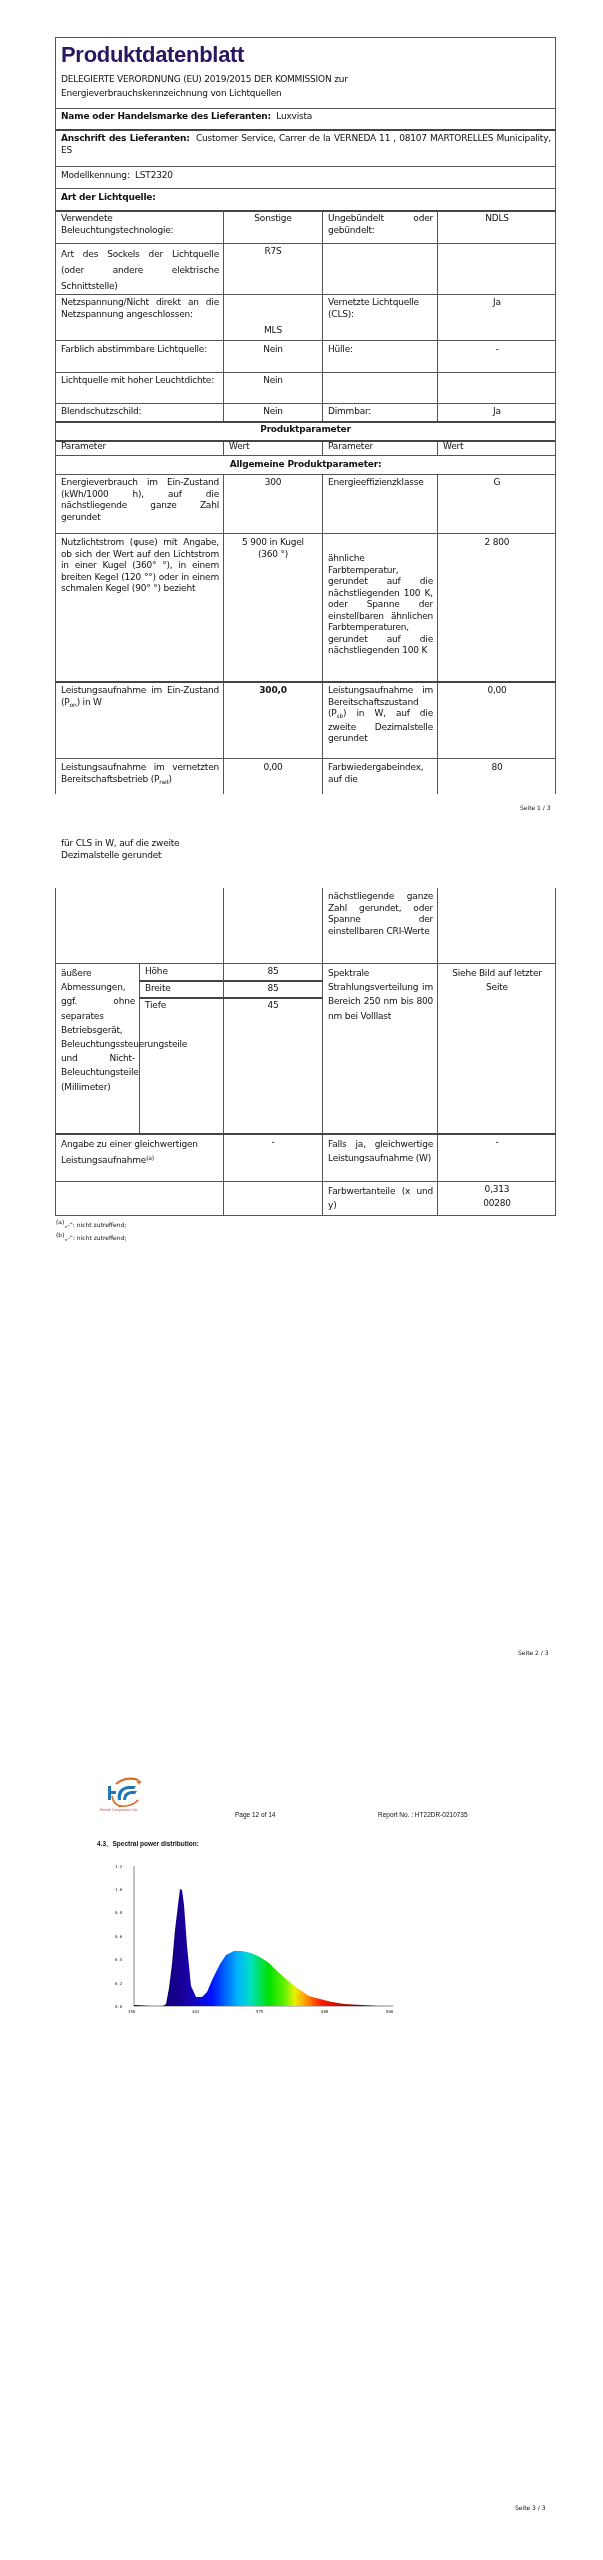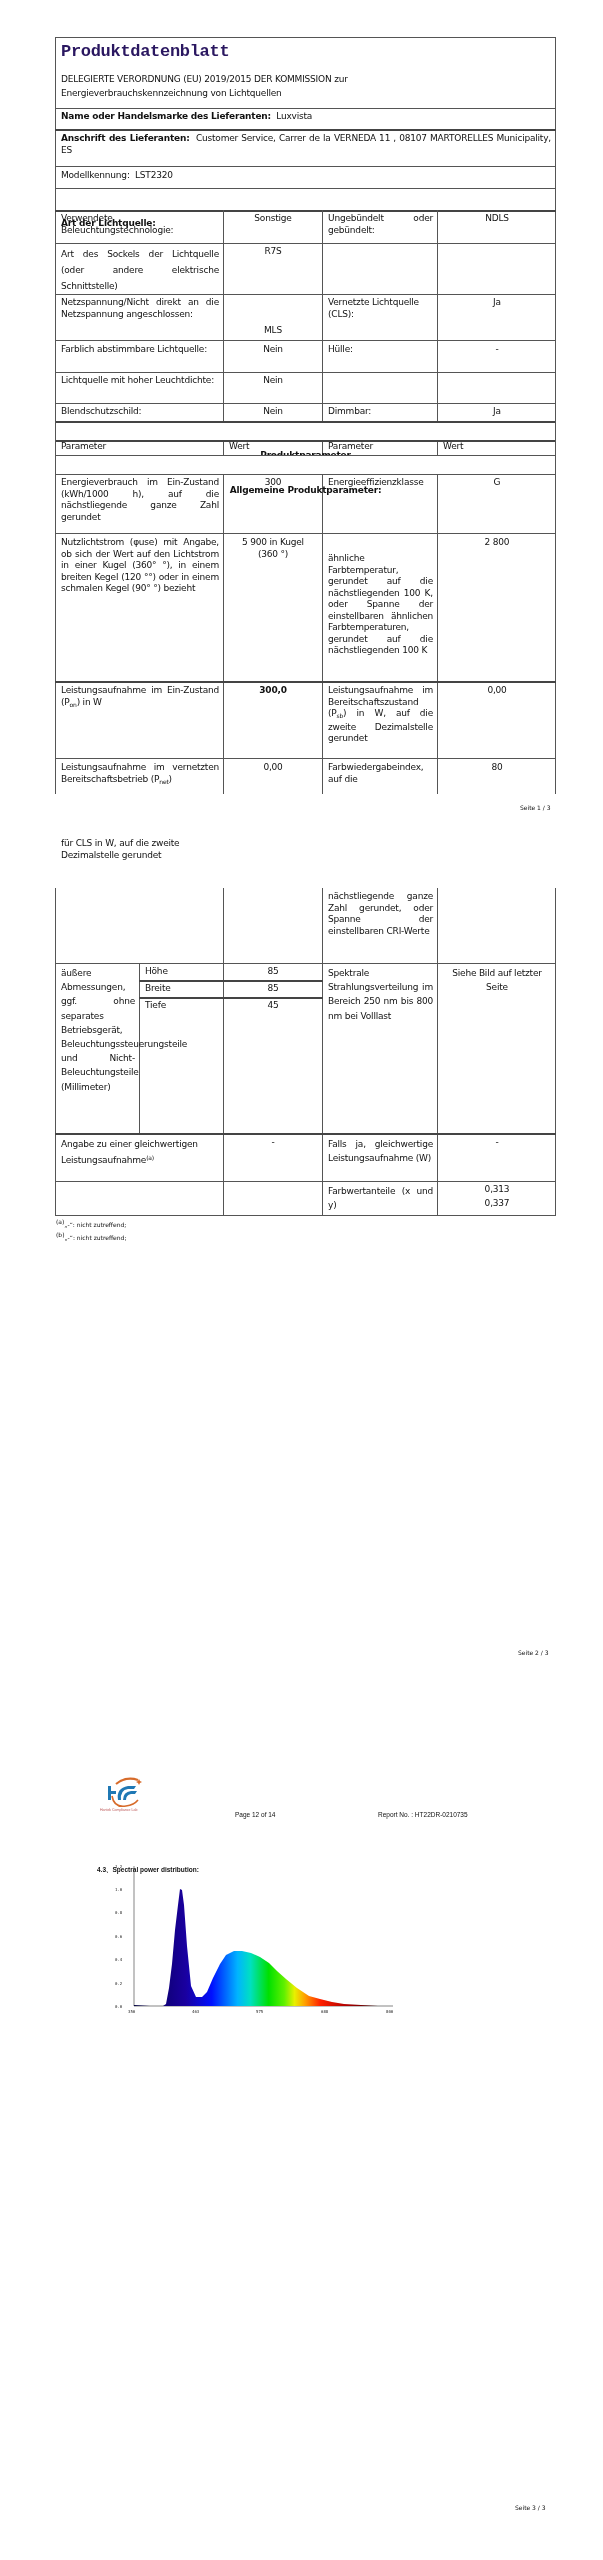--- a/index.html
+++ b/index.html
@@ -3,22 +3,22 @@
 <meta charset="utf-8">
 <style>
   html, body { margin:0; padding:0; background:#fff; }
   body { width:603px; height:2560px; position:relative; overflow:hidden; font-family:"Liberation Sans", sans-serif; color:#111; }
   .abs { position:absolute; }
   .t { font-family:"DejaVu Sans", sans-serif; font-size:9px; line-height:11.5px; letter-spacing:-0.2px; }
   .box { position:absolute; border:1px solid #555; box-sizing:border-box; }
   .hl { position:absolute; height:0; border-top:1px solid #555; }
   .hl2 { position:absolute; height:0; border-top:2px solid #444; }
   .vl { position:absolute; width:0; border-left:1px solid #555; }
-  .title { font-family:Liberation Mono, monospace; font-weight:bold; font-size:17px; color:#2a1760; letter-spacing:-0.3px;text-align:right; }
-  .b { font-weight:bold;margin-top:26px; }
+  .title { font-family:Liberation Sans, sans-serif; font-weight:bold; font-size:22px; color:#2a1760; letter-spacing:-0.3px;text-align:right; }
+  .b { font-weight:bold; }
   .c { text-align:center; }
   .j { text-align:justify; }
   .pg { font-family:"DejaVu Sans", sans-serif; font-size:6px; }
   sub { font-size:6px; vertical-align:-2px; }
   sup { font-size:6px; vertical-align:3px; }
 </style>
 </head>
 <body>
 
 <div>
@@ -159,21 +159,21 @@
   <div class="abs t" style="left:61px;top:1137px;width:160px;line-height:14px;">
     <span>Angabe zu einer gleichwertigen Leistungsaufnahme</span><sup>(a)</sup>
   </div>
   <div class="abs t c" style="left:224px;top:1137px;width:98px;">-</div>
   <div class="abs t j" style="left:328px;top:1137px;width:105px;line-height:14px;">Falls ja, gleichwertige Leistungsaufnahme (W)</div>
   <div class="abs t c" style="left:438px;top:1137px;width:118px;">-</div>
   <div class="hl" style="left:55px;top:1181px;width:501px;"></div>
 
   <div class="abs t j" style="left:328px;top:1184px;width:105px;line-height:14px;">Farbwertanteile (x und y)</div>
   <div class="abs t c" style="left:438px;top:1184px;width:118px;">0,313</div>
-  <div class="abs t c" style="left:438px;top:1198px;width:118px;">0,337</div>
+  <div class="abs t c" style="left:438px;top:1198px;width:118px;">00280</div>
 
   <div class="abs pg" style="left:56px;top:1218px;">
     <sup>(a)</sup><span>„-“: nicht zutreffend;</span>
   </div>
   <div class="abs pg" style="left:56px;top:1231px;">
     <sup>(b)</sup><span>„-“: nicht zutreffend;</span>
   </div>
 
   <div class="abs pg" style="left:518px;top:1649px;">Seite 2 / 3</div>
 </div>

